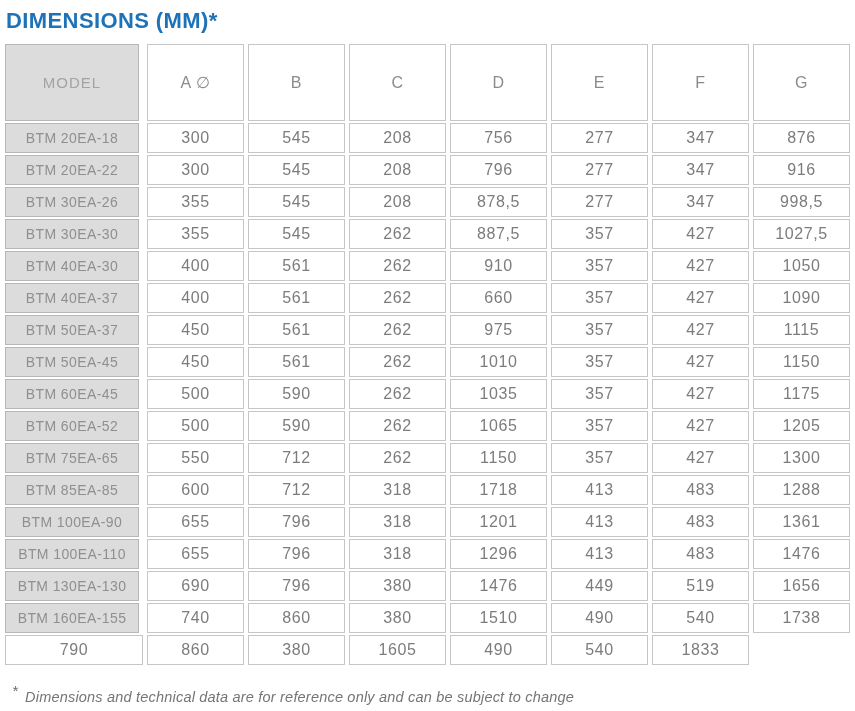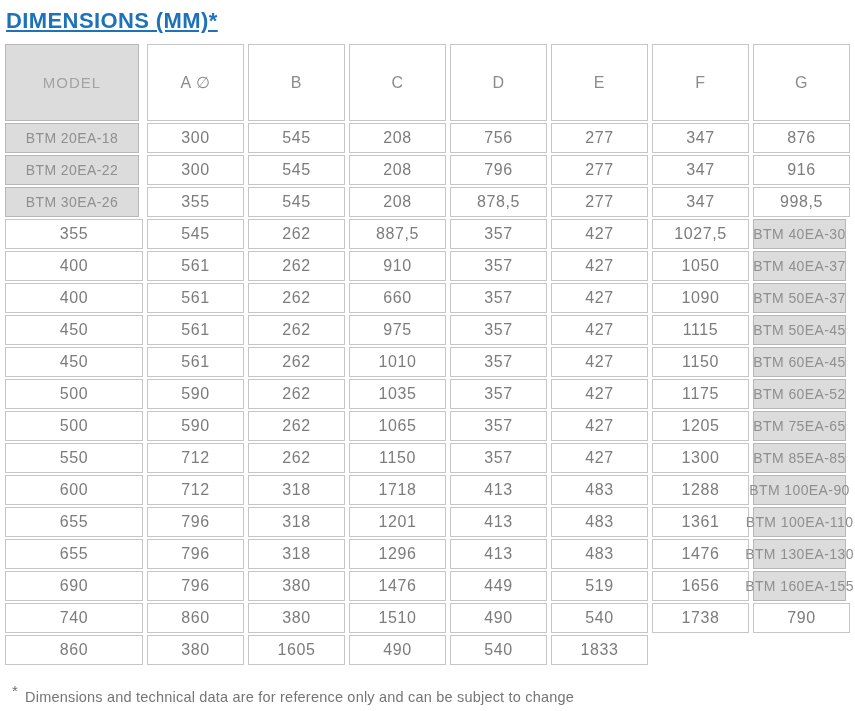--- a/index.html
+++ b/index.html
@@ -15,21 +15,20 @@
     padding: 6px 0 0 5px;
     background: #ffffff;
     overflow: hidden;
   }
   .page-title {
     color: #1e73b8;
     font-size: 22px;
     font-weight: 700;
     letter-spacing: 0.4px;
     margin: 2px 0 10px 1px;
-    text-decoration: underline;
   }
   .dim-table {
     display: grid;
     grid-template-columns: 138px repeat(7, 97px);
     grid-template-rows: 77px;
     grid-auto-rows: 30px;
     column-gap: 4px;
     row-gap: 2px;
   }
   .cell {
@@ -59,20 +58,21 @@
   .cell.model.header {
     color: #a3a3a3;
     font-size: 15px;
     letter-spacing: 1px;
   }
   .footnote {
     margin: 17px 0 0 7px;
     color: #757575;
     font-size: 14.5px;
     letter-spacing: 0.2px;
+    font-style: italic;
   }
   .footnote .star {
     display: inline-block;
     vertical-align: 6px;
     font-size: 15px;
     margin-right: 7px;
     color: #6e6e6e;
   }
 </style>
 </head>
@@ -108,20 +108,21 @@
       <div class="cell">347</div>
       <div class="cell">916</div>
       <div class="cell model">BTM 30EA-26</div>
       <div class="cell">355</div>
       <div class="cell">545</div>
       <div class="cell">208</div>
       <div class="cell">878,5</div>
       <div class="cell">277</div>
       <div class="cell">347</div>
       <div class="cell">998,5</div>
+      <div class="cell model">BTM 30EA-30</div>
       <div class="cell">355</div>
       <div class="cell">545</div>
       <div class="cell">262</div>
       <div class="cell">887,5</div>
       <div class="cell">357</div>
       <div class="cell">427</div>
       <div class="cell">1027,5</div>
       <div class="cell model">BTM 40EA-30</div>
       <div class="cell">400</div>
       <div class="cell">561</div>

